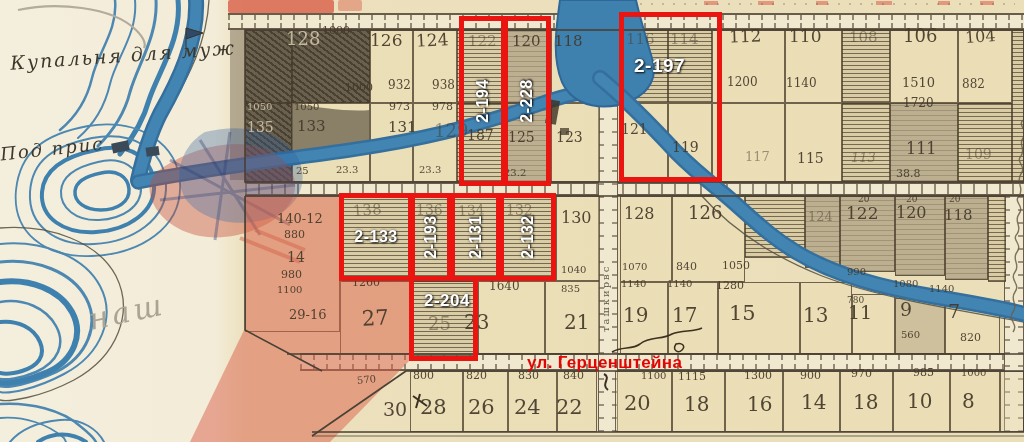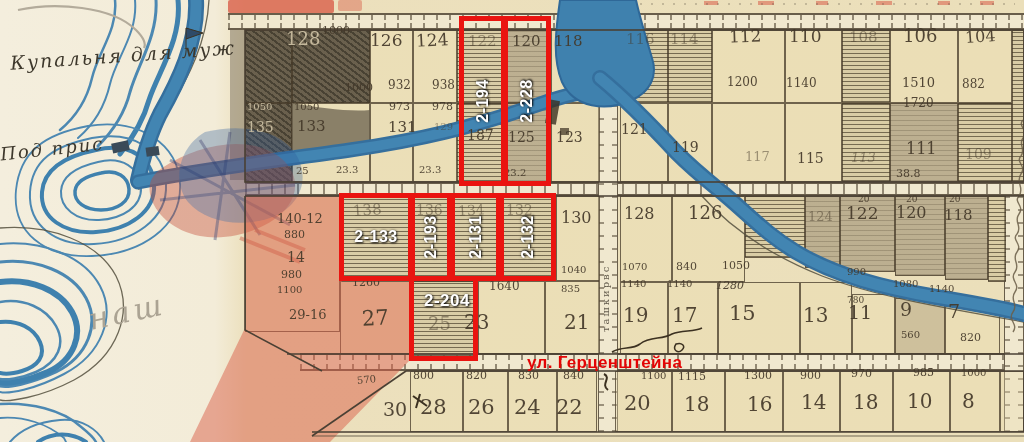--- a/index.html
+++ b/index.html
@@ -226,21 +226,21 @@
       <span class="num" style="left: 345px; top: 82px; font-size: 11px;">1000</span>
       <span class="num" style="left: 388px; top: 79px; font-size: 12px;">932</span>
       <span class="num" style="left: 432px; top: 79px; font-size: 12px;">938</span>
       <span class="num ondark" style="left: 247px; top: 102px; font-size: 10px;">1050</span>
       <span class="num" style="left: 294px; top: 102px; font-size: 10px;">1050</span>
       <span class="num" style="left: 389px; top: 101px; font-size: 11px;">973</span>
       <span class="num" style="left: 432px; top: 101px; font-size: 11px;">978</span>
       <span class="num ondark" style="left: 247px; top: 120px; font-size: 14px;">135</span>
       <span class="num" style="left: 297px; top: 119px; font-size: 15px;">133</span>
       <span class="num" style="left: 388px; top: 120px; font-size: 15px;">131</span>
-      <span class="num faint" style="left: 434px; top: 122px; font-size: 10px;">129</span>
+      <span class="num faint" style="left: 434px; top: 122px; font-size: 18px;">129</span>
       <span class="num" style="left: 467px; top: 128px; font-size: 14px;">187</span>
       <span class="num" style="left: 508px; top: 130px; font-size: 14px;">125</span>
       <span class="num" style="left: 556px; top: 130px; font-size: 14px;">123</span>
       <span class="num" style="left: 296px; top: 166px; font-size: 10px;">25</span>
       <span class="num" style="left: 336px; top: 165px; font-size: 10px;">23.3</span>
       <span class="num" style="left: 419px; top: 165px; font-size: 10px;">23.3</span>
       <span class="num" style="left: 504px; top: 168px; font-size: 10px;">23.2</span>
       <span class="num faint" style="left: 626px; top: 32px; font-size: 15px;">116</span>
       <span class="num faint" style="left: 670px; top: 32px; font-size: 15px;">114</span>
       <span class="num" style="left: 729px; top: 28px; font-size: 17px; transform: rotate(-2deg);">112</span>
@@ -287,21 +287,21 @@
       <span class="num" style="left: 896px; top: 205px; font-size: 16px;">120</span>
       <span class="num" style="left: 944px; top: 208px; font-size: 15px;">118</span>
       <span class="num" style="left: 858px; top: 195px; font-size: 9px;">20</span>
       <span class="num" style="left: 906px; top: 195px; font-size: 9px;">20</span>
       <span class="num" style="left: 949px; top: 195px; font-size: 9px;">20</span>
       <span class="num" style="left: 622px; top: 262px; font-size: 10px;">1070</span>
       <span class="num" style="left: 676px; top: 261px; font-size: 11px;">840</span>
       <span class="num" style="left: 722px; top: 260px; font-size: 11px;">1050</span>
       <span class="num" style="left: 621px; top: 279px; font-size: 10px;">1140</span>
       <span class="num" style="left: 667px; top: 279px; font-size: 10px;">1140</span>
-      <span class="num" style="left: 716px; top: 280px; font-size: 11px; font-style: italic;">1280</span>
+      <span class="num" style="left: 716px; top: 280px; font-size: 11px;">1280</span>
       <span class="num" style="left: 847px; top: 267px; font-size: 10px;">990</span>
       <span class="num" style="left: 893px; top: 279px; font-size: 10px;">1080</span>
       <span class="num" style="left: 929px; top: 284px; font-size: 10px;">1140</span>
       <span class="num" style="left: 847px; top: 296px; font-size: 9px;">780</span>
       <span class="num" style="left: 623px; top: 305px; font-size: 20px;">19</span>
       <span class="num" style="left: 672px; top: 305px; font-size: 20px;">17</span>
       <span class="num" style="left: 729px; top: 303px; font-size: 21px;">15</span>
       <span class="num" style="left: 803px; top: 305px; font-size: 20px;">13</span>
       <span class="num" style="left: 848px; top: 303px; font-size: 19px;">11</span>
       <span class="num" style="left: 900px; top: 300px; font-size: 19px;">9</span>
@@ -339,20 +339,23 @@
   <div class="hand" style="left:0px;top:138px;font-size:18px;letter-spacing:2px;transform:rotate(-6deg);">Под прис</div>
   <div class="hand pencil" style="left:88px;top:294px;font-size:30px;letter-spacing:4px;transform:rotate(-12deg);">наш</div>
 
   <div id="boxes" class="layer">
       <div class="box" style="left: 459px; top: 16px; width: 47px; height: 170px;">
         <span class="box-label vert">2-194</span>
       </div>
       <div class="box" style="left: 503px; top: 16px; width: 48px; height: 170px;">
         <span class="box-label vert">2-228</span>
       </div>
+      <div class="box" style="left: 619px; top: 12px; width: 103px; height: 170px;">
+        <span class="box-label corner">2-197</span>
+      </div>
       <div class="box" style="left: 339px; top: 193px; width: 74px; height: 88px;">
         <span class="box-label">2-133</span>
       </div>
       <div class="box" style="left: 410px; top: 193px; width: 42px; height: 88px;">
         <span class="box-label vert">2-193</span>
       </div>
       <div class="box" style="left: 450px; top: 193px; width: 51px; height: 88px;">
         <span class="box-label vert">2-131</span>
       </div>
       <div class="box" style="left: 499px; top: 193px; width: 57px; height: 88px;">

